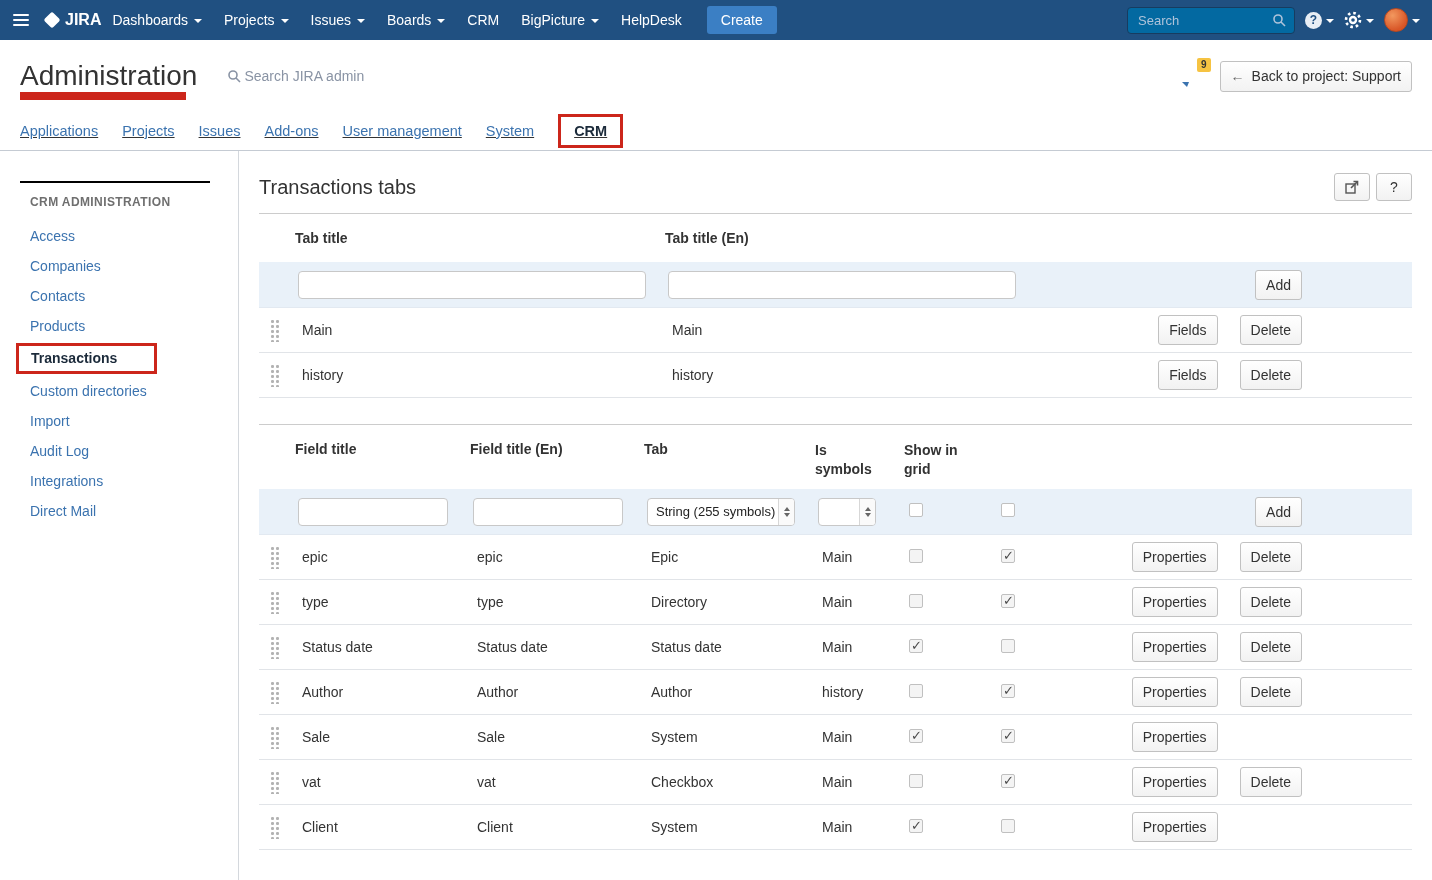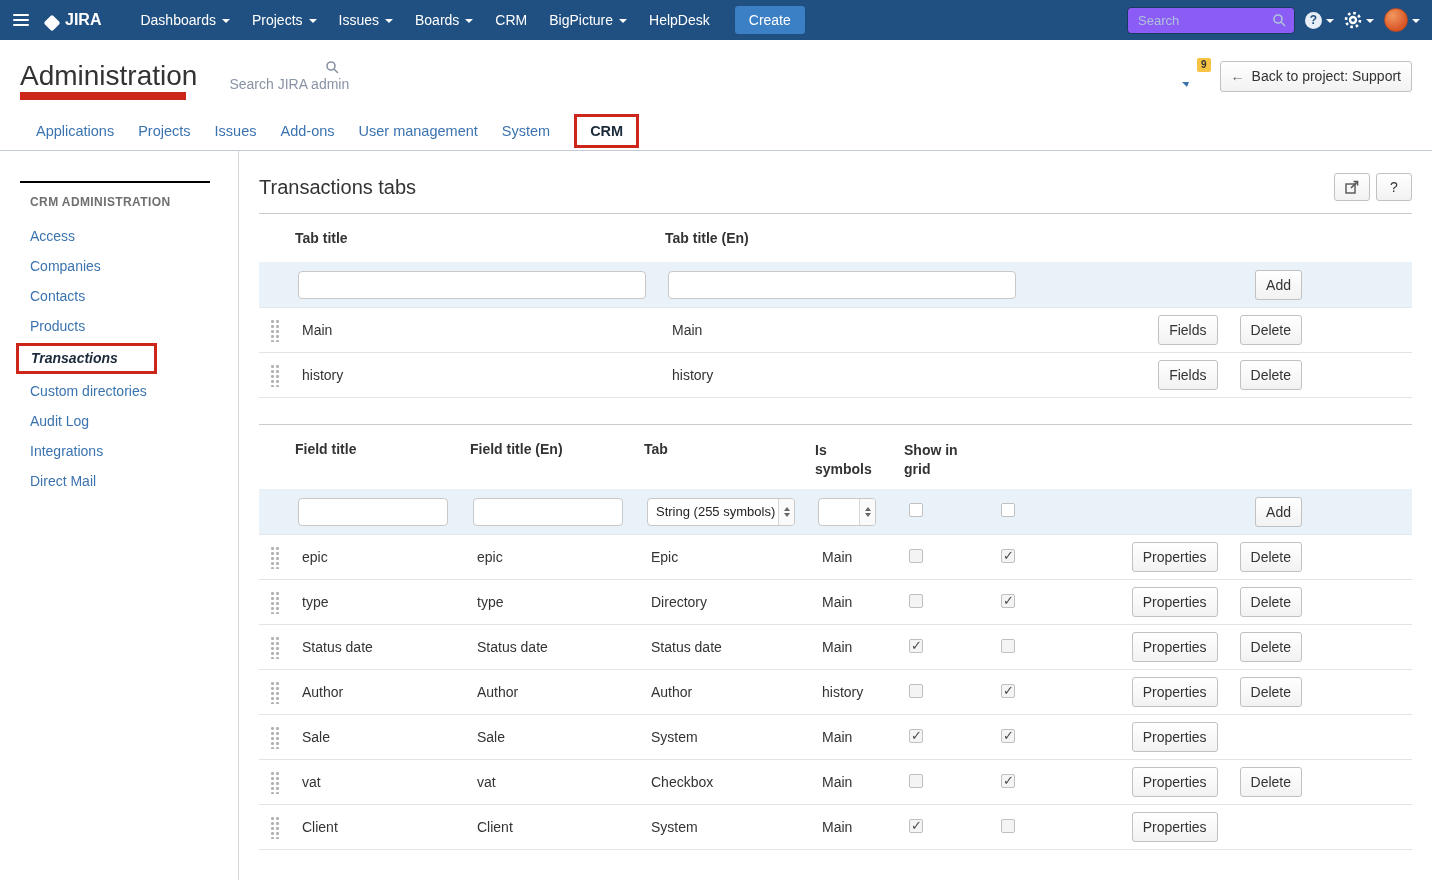--- a/index.html
+++ b/index.html
@@ -16,62 +16,62 @@
     width:1432px;height:880px;overflow:hidden;
     font-family:"Liberation Sans","DejaVu Sans",sans-serif;
     color:#333;font-size:14px;
   }
   a{text-decoration:none;}
 
   
   .navbar{height:40px;background:var(--navbar-bg);display:flex;align-items:center;color:#fff;padding-right:12px;}
   .hamburger{width:42px;height:40px;display:flex;flex-direction:column;justify-content:center;align-items:center;gap:3px;cursor:pointer;}
   .hamburger i{display:block;width:16px;height:2px;background:#fff;border-radius:1px;}
-  .logo{display:flex;align-items:flex-end;gap:7px;color:#fff;font-weight:bold;font-size:16px;margin:0 28px 0 4px;}
+  .logo{display:flex;align-items:center;gap:7px;color:#fff;font-weight:bold;font-size:16px;margin:0 0 0 4px;}
   .logo-mark{width:12px;height:12px;background:#fff;transform:rotate(45deg);border-radius:2px;}
   .nav-menu{display:flex;align-items:center;height:56px;}
   .nav-item{color:#fff;font-size:14px;padding:0 11px;height:40px;display:flex;align-items:center;gap:6px;cursor:pointer;}
   .caret{width:0;height:0;border-left:4px solid transparent;border-right:4px solid transparent;border-top:4px solid #fff;margin-top:1px;}
   .create-btn{margin-left:14px;background:var(--create-button);color:#fff;border:none;border-radius:3px;font-size:14px;padding:6px 14px;cursor:pointer;font-family:inherit;}
   .nav-right{margin-left:auto;display:flex;align-items:center;gap:10px;}
-  .nav-search{background:#8b5cf6;border:1px solid #173c60;border-radius:4px;height:27px;width:168px;display:flex;align-items:center;padding:0 8px;}
+  .nav-search{background:#0369a1;border:1px solid #173c60;border-radius:4px;height:27px;width:168px;display:flex;align-items:center;padding:0 8px;}
   .nav-search input{flex:1;background:transparent;border:none;outline:none;color:#fff;font-size:13px;font-family:inherit;min-width:0;}
   .nav-search input::placeholder{color:#aec3da;}
   .nav-glyph{display:flex;align-items:center;gap:4px;cursor:pointer;}
   .qmark{width:17px;height:17px;border-radius:50%;background:#e8eef5;color:#205081;font-size:12px;font-weight:bold;display:flex;align-items:center;justify-content:center;}
   .avatar{width:24px;height:24px;border-radius:50%;background:radial-gradient(circle at 35% 30%,#f2985f,#d85627 70%);border:1px solid #b9481f;}
 
   
   .admin-header{position:relative;height:72px;display:flex;align-items:center;padding:0 20px;background:#fff;}
   .page-title{font-size:28px;font-weight:500;color:#333;margin:0;}
   .red-underline{position:absolute;left:20px;top:52px;width:166px;height:8px;background:var(--annotation);}
-  .admin-search{display:flex;align-items:center;gap:1px;margin-left:30px;color:#8993a4;flex-direction:column;}
+  .admin-search{display:flex;align-items:center;gap:1px;margin-left:30px;color:#8993a4;}
   .admin-search input{border:none;outline:none;font-size:14px;font-family:inherit;width:210px;color:#333;}
   .admin-search input::placeholder{color:#8993a4;}
   .header-right{margin-left:auto;display:flex;align-items:center;gap:16px;}
   .feedback{position:relative;width:26px;height:21px;cursor:pointer;}
   .bubble{width:24px;height:18px;background:var(--link);border-radius:3px;}
   .bubble::after{content:"";position:absolute;left:4px;top:16px;border:5px solid transparent;border-top-color:var(--link);border-right-width:2px;}
   .fb-badge{position:absolute;top:-8px;right:-7px;background:var(--badge);color:#333;font-size:10px;font-weight:bold;line-height:1;padding:2px 4px;border-radius:2px;}
   .aui-btn{font-family:inherit;font-size:14px;color:#333;background:linear-gradient(#ffffff,#f2f2f2);border:1px solid #c1c1c1;border-radius:3px;padding:6px 10px;cursor:pointer;white-space:nowrap;}
   .back-btn{display:flex;align-items:center;gap:7px;height:31px;}
   .back-arrow{color:#666;font-size:14px;line-height:1;}
 
   
-  .tabbar{display:flex;align-items:center;gap:24px;padding:0 36px;height:39px;border-bottom:1px solid #c5cbd3;background:#fff;}
+  .tabbar{display:flex;align-items:center;gap:24px;padding:0 20px;height:39px;border-bottom:1px solid #c5cbd3;background:#fff;text-decoration:underline;}
   .admin-tab{color:var(--link);font-size:14.5px;cursor:pointer;}
   .admin-tab.active{color:#1b2a3a;font-weight:bold;border:3px solid var(--annotation);padding:6px 13px;background:#fff;}
 
   
   .content{display:flex;height:729px;overflow:hidden;}
   .sidebar{width:239px;min-width:239px;border-right:1px solid #d4d8dd;padding:30px 0 0 30px;}
   .side-heading{border-top:2px solid #000000;width:190px;margin-left:-10px;padding:12px 0 0 10px;font-size:12px;font-weight:bold;color:#6f6f6f;letter-spacing:.4px;margin-bottom:12px;}
   .side-list{display:flex;flex-direction:column;}
   .side-item{color:var(--link);font-size:14px;padding:7px 0;cursor:pointer;}
-  .side-item.active{color:#1b2a3a;font-weight:bold;border:3px solid var(--annotation);display:inline-block;width:141px;padding:4px 10px 5px 12px;margin:2px 0 2px -14px;font-style:italic;}
+  .side-item.active{color:#1b2a3a;font-weight:bold;border:3px solid var(--annotation);display:inline-block;width:141px;padding:4px 10px 5px 12px;margin:2px 0 2px -14px;}
   .main{flex:1;padding:14px 20px 0 20px;overflow:hidden;}
 
   
   .section-head{display:flex;align-items:center;justify-content:space-between;margin:8px 0 12px;}
   .section-title{font-size:20px;font-weight:500;color:#333;margin:0;}
   .head-actions{display:flex;gap:6px;}
   .icon-btn{width:36px;height:28px;display:flex;align-items:center;justify-content:center;padding:0;}
   .divider{border:0;border-top:1px solid #ccc;margin:0;}
 
   .row-grid-tabs{display:grid;grid-template-columns:36px 370px 430px 1fr;align-items:center;}
@@ -230,20 +230,21 @@
   <a class="side-item">Companies</a>
 
   <a class="side-item">Contacts</a>
 
   <a class="side-item">Products</a>
 
   <a class="side-item active">Transactions</a>
 
   <a class="side-item">Custom directories</a>
 
+  <a class="side-item">Import</a>
 
   <a class="side-item">Audit Log</a>
 
   <a class="side-item">Integrations</a>
 
   <a class="side-item">Direct Mail</a>
 </div>
   </aside>
 
   <main class="main">

